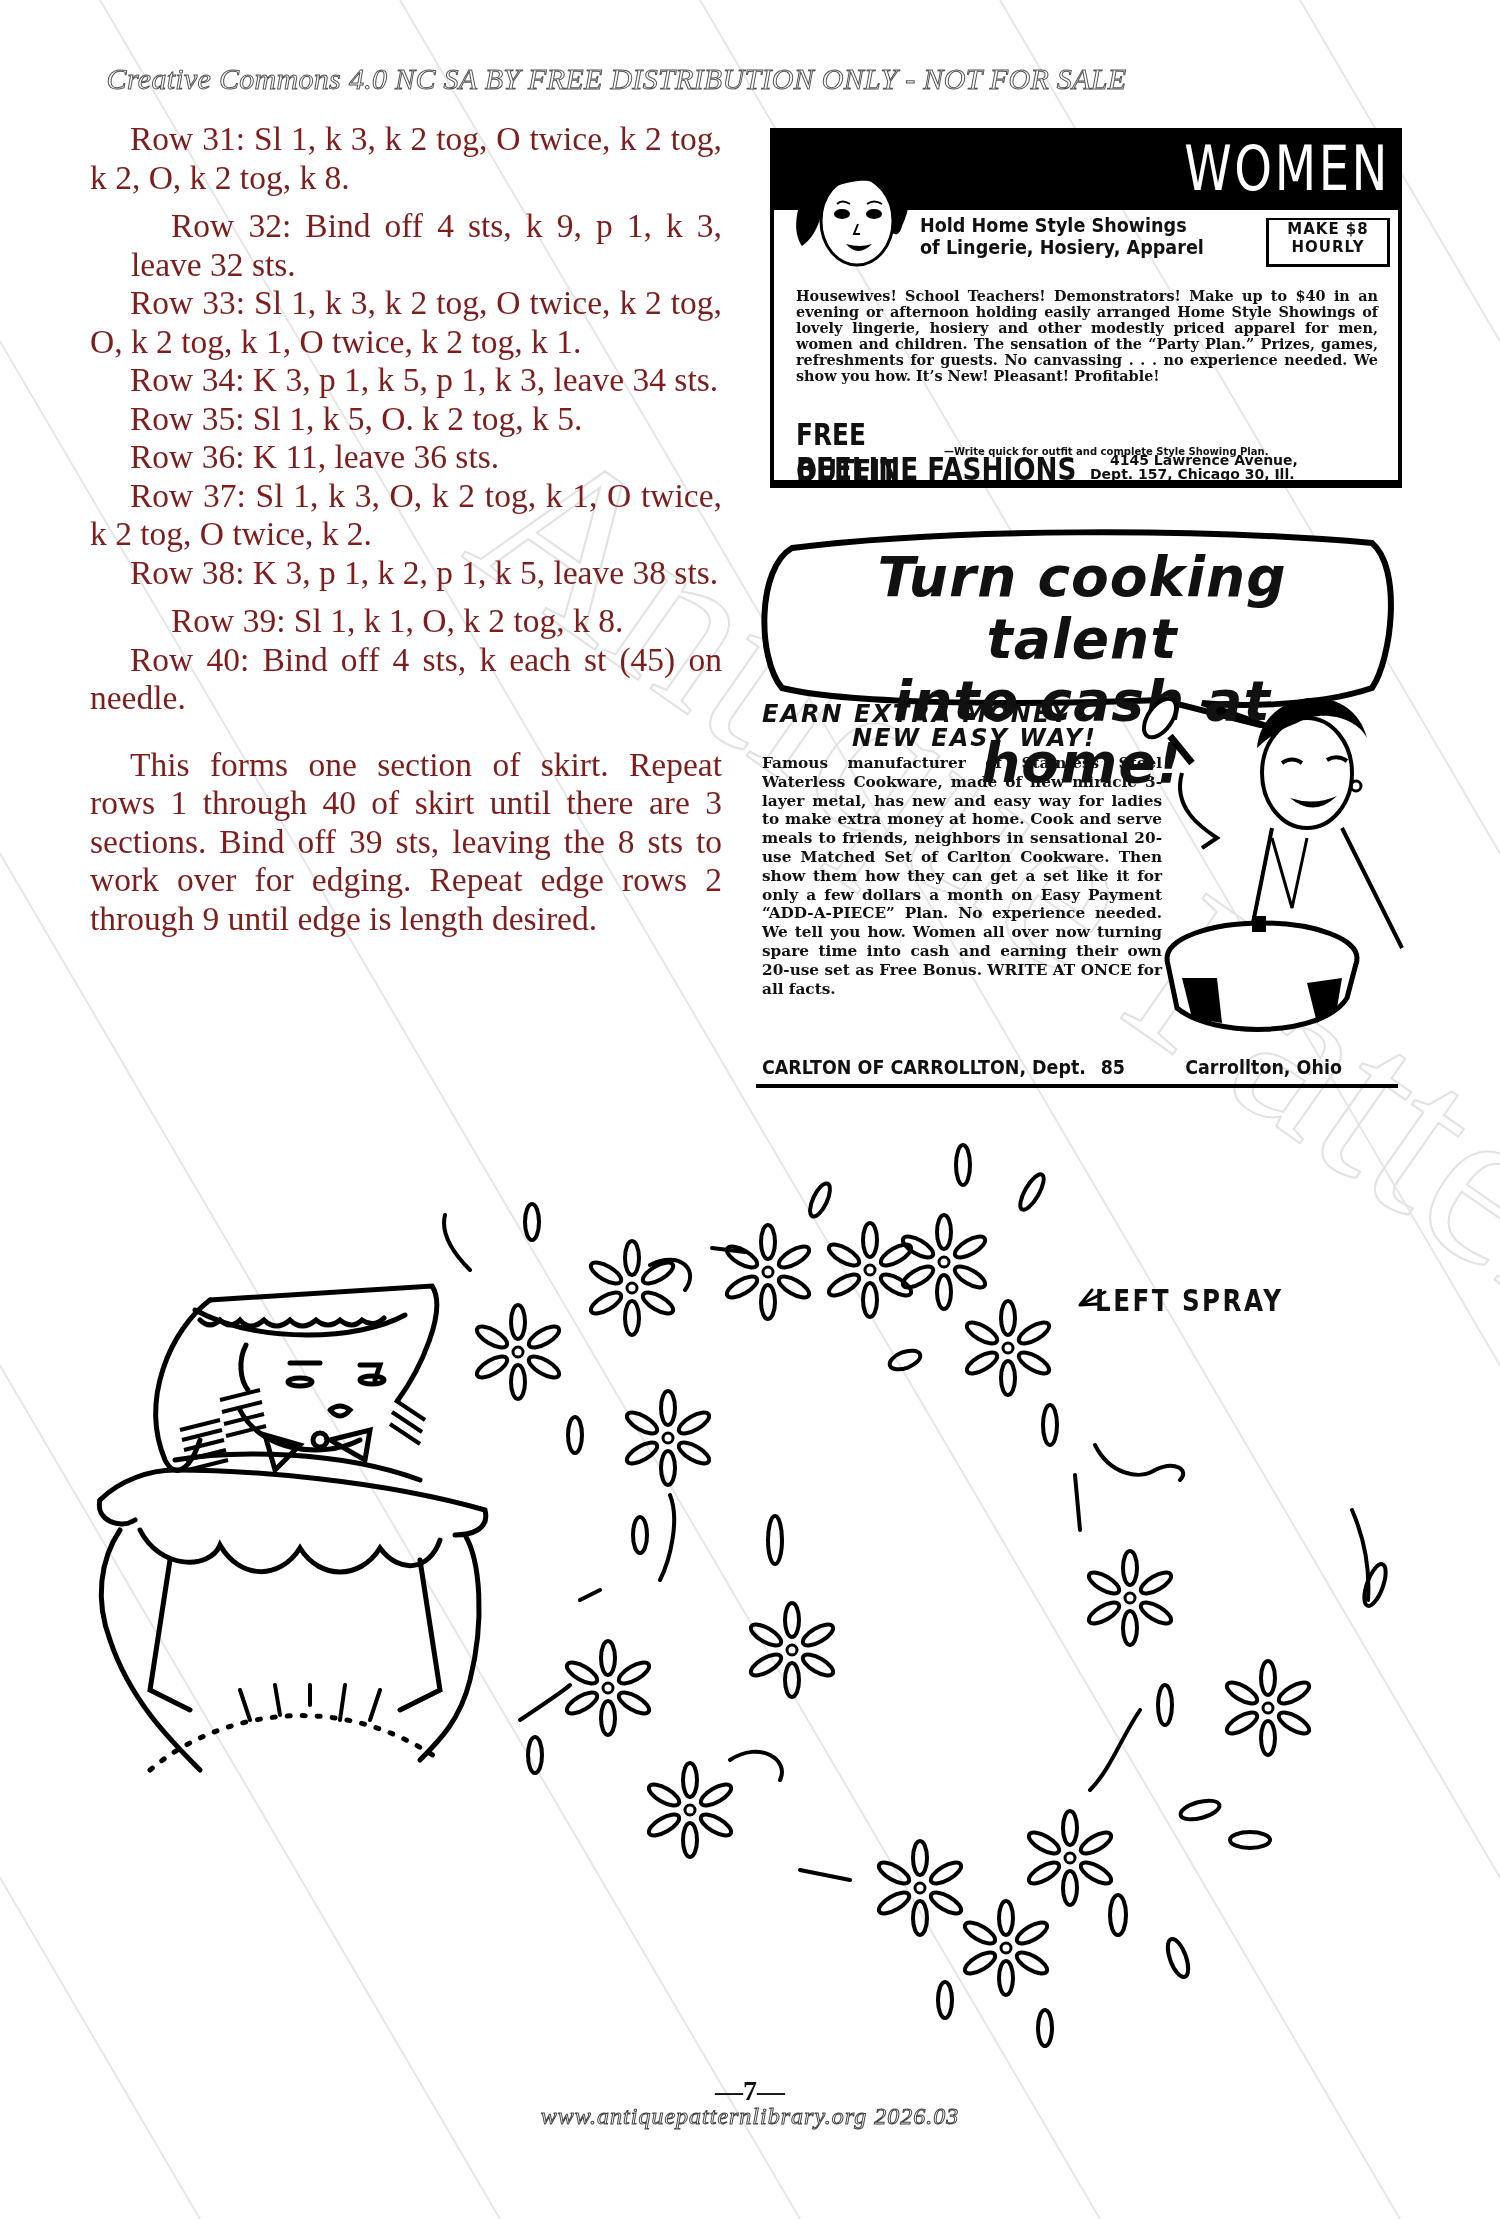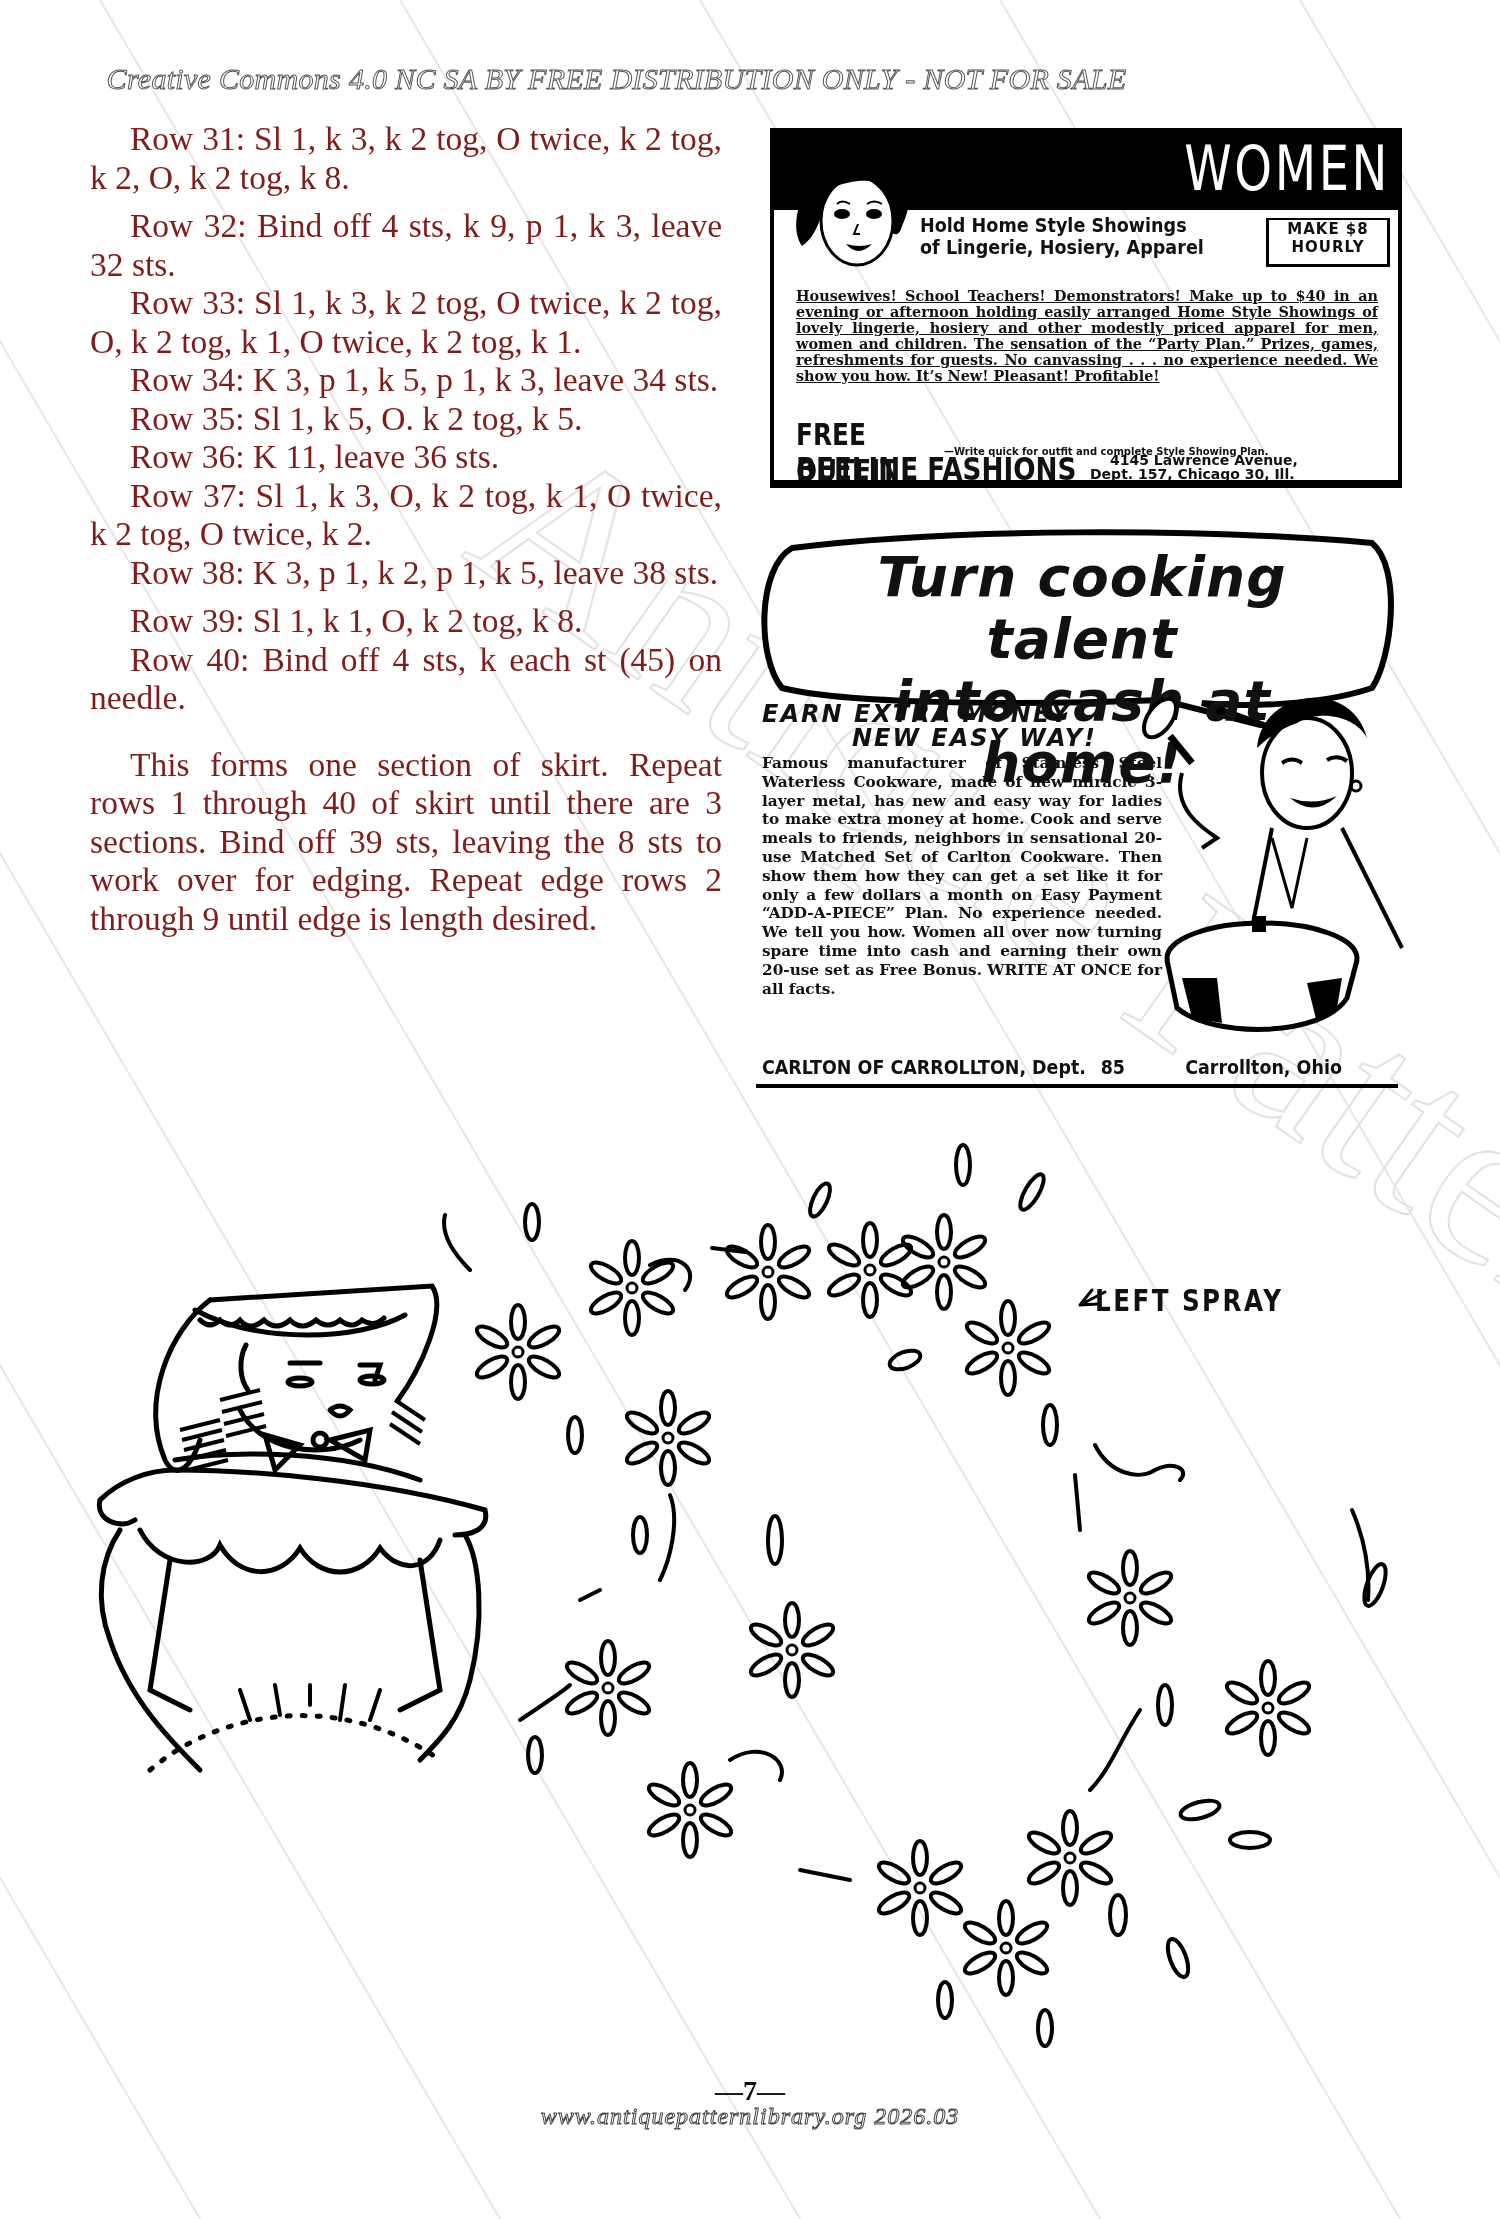--- a/index.html
+++ b/index.html
@@ -9,33 +9,33 @@
     position:absolute; left:0; top:62px; width:1233px; text-align:center;
     font-family:"Liberation Serif", serif; font-style:italic; font-size:30px;
     color:#fff; -webkit-text-stroke:1px #555; letter-spacing:0.3px; z-index:2;
   }
   .pattern-text {
     position:absolute; left:90px; top:120px; width:632px; z-index:2;
     font-family:"Liberation Serif", serif; font-size:33.5px; line-height:38.5px; color:#7f1d1d;
     text-align:justify;
   }
   .pattern-text p { margin:0; text-indent:40px; }
-  .pattern-text p.gap { margin-top:10px; }
+  .pattern-text p.gap { margin-top:10px;margin-left:41px; }
   .pattern-text p.para { margin-top:28px; text-indent:40px; }
 
   
   .ad-women { position:absolute; left:770px; top:128px; width:630px; height:362px; z-index:2; font-family:"DejaVu Sans", sans-serif; }
   .ad-women .frame { position:absolute; left:0; top:0; width:624px; height:356px; border:4px solid #000; border-top:none; }
   .ad-women .bar { position:absolute; left:0; top:0; width:630px; height:82px; background:#000; }
   .ad-women .title { position:absolute; left:190px; top:4px; width:430px; text-align:right;
      font-family:"DejaVu Sans Condensed","DejaVu Sans", sans-serif; font-size:62px; letter-spacing:3px; color:#fff; font-weight:normal; line-height:74px; transform:scaleX(0.86); transform-origin:right center; }
   .ad-women .portrait { position:absolute; left:12px; top:8px; width:140px; height:140px; }
   .ad-women .headline { position:absolute; left:150px; top:86px; font-weight:bold; font-size:20px; line-height:22px; transform:scaleX(0.88); transform-origin:left top; width:330px; }
   .ad-women .badge { position:absolute; left:496px; top:90px; width:118px; height:44px; border:3px solid #000; border-top-width:2px; text-align:center; font-weight:bold; font-size:15px; line-height:18px; letter-spacing:1px; }
-  .ad-women .body { position:absolute; left:26px; top:160px; width:582px; font-family:"DejaVu Serif", serif; font-weight:bold; font-size:14.4px; line-height:16px; text-align:justify;text-decoration:underline; }
+  .ad-women .body { position:absolute; left:26px; top:160px; width:582px; font-family:"DejaVu Serif", serif; font-weight:bold; font-size:14.4px; line-height:16px; text-align:justify; }
   .ad-women .outfit { position:absolute; left:26px; top:288px; width:590px; }
   .ad-women .outfit .big { font-weight:bold; font-size:31px; display:inline-block; transform:scaleX(0.8); transform-origin:left; vertical-align:middle; width:154px; }
   .ad-women .outfit .small { display:inline-block; vertical-align:middle; font-weight:bold; font-size:10px; line-height:14px; width:420px; margin-left:-6px; text-align:justify; }
   .ad-women .company { position:absolute; left:26px; top:322px; font-weight:bold; font-size:32px; transform:scaleX(0.82); transform-origin:left; }
   .ad-women .address { position:absolute; left:320px; top:325px; font-weight:bold; font-size:14px; line-height:14px; }
   .ad-women .bottom-rule { position:absolute; left:0; top:352px; width:630px; height:6px; background:#000; }
 
   
   .ad-cook { position:absolute; left:752px; top:528px; width:650px; height:560px; z-index:2; font-family:"DejaVu Sans", sans-serif; }
   .ad-cook .bubble { position:absolute; left:0; top:0; width:650px; height:200px; }

